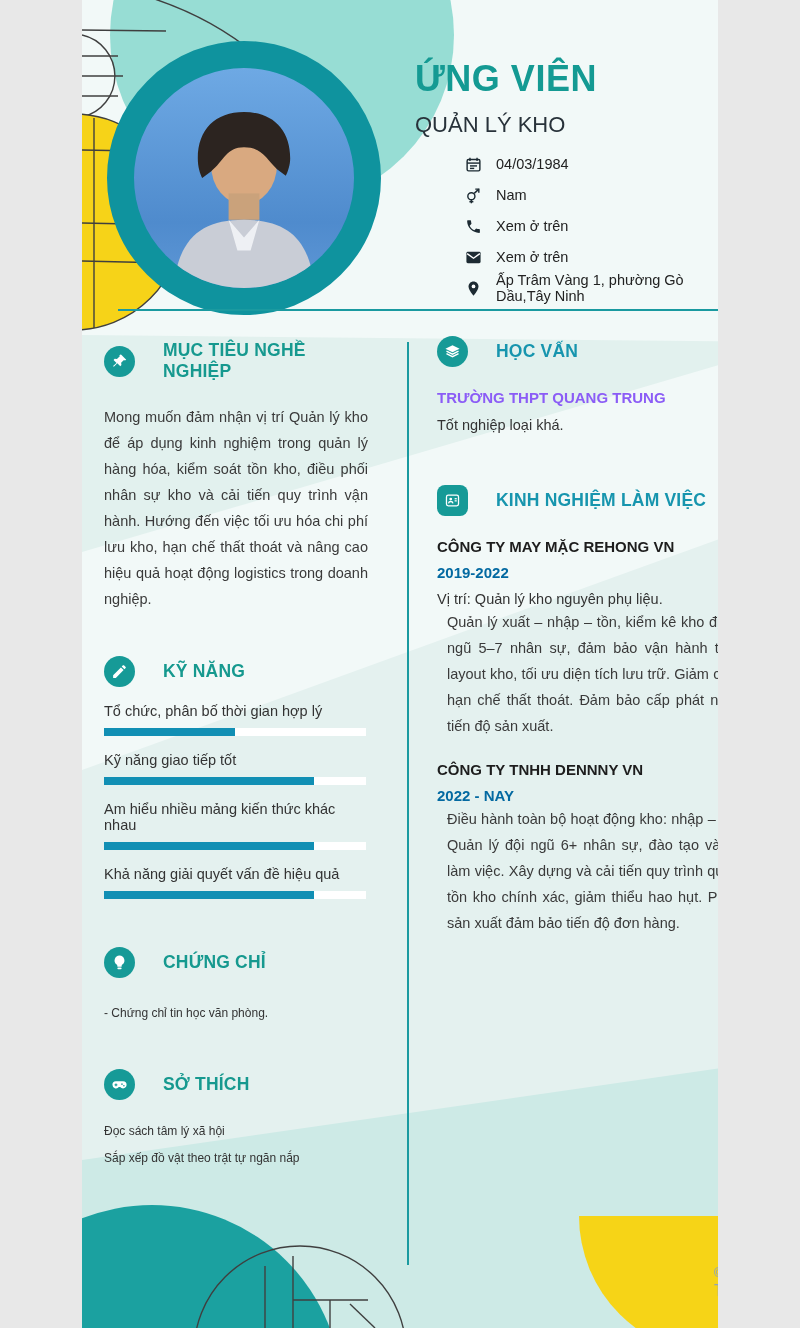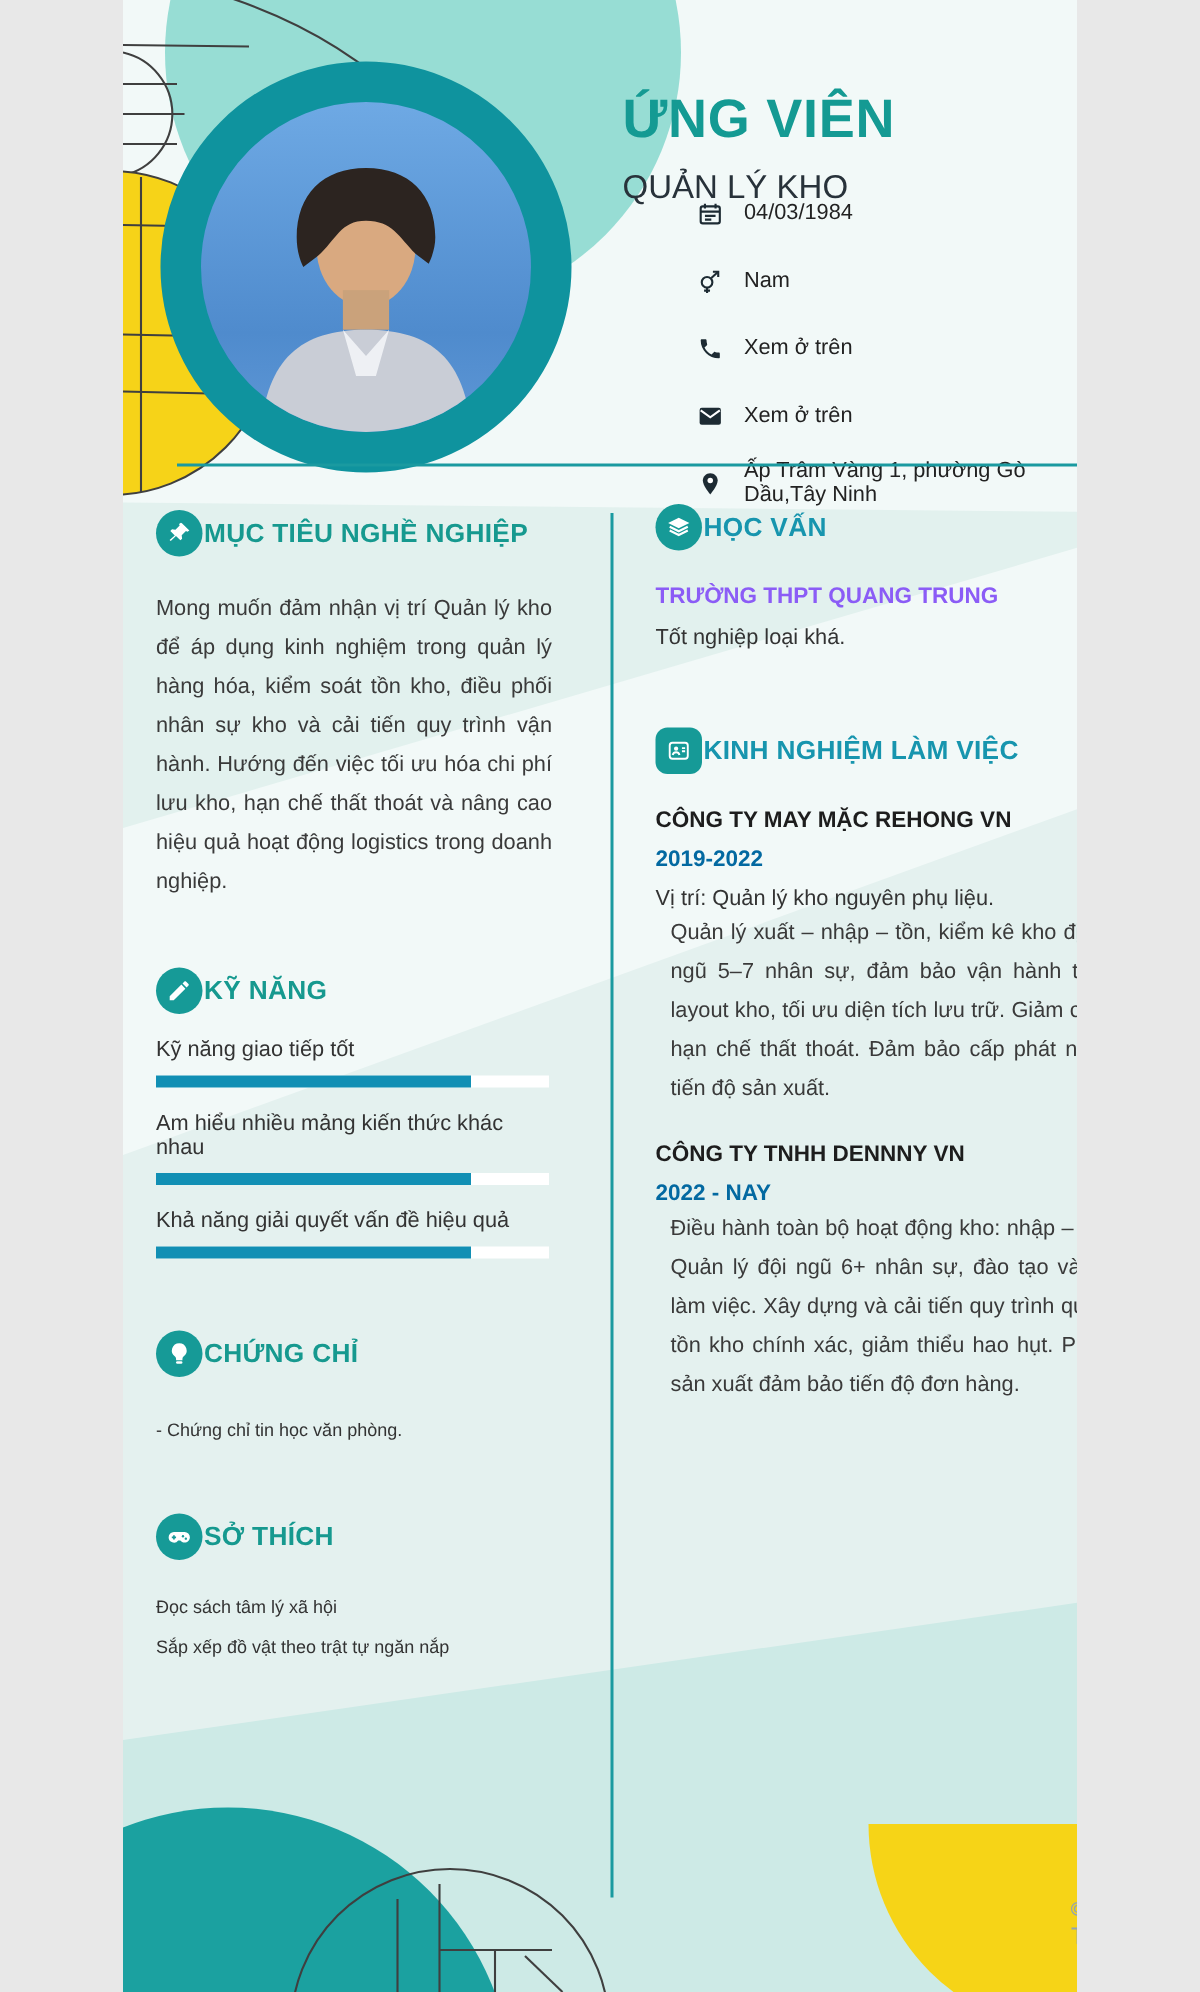--- a/index.html
+++ b/index.html
@@ -4,30 +4,30 @@
 <style>
   html,body{margin:0;padding:0;}
   body{font-family:"Liberation Sans",sans-serif;background:#e8e8e8;}
   .page{position:relative;width:636px;height:1328px;background:#f2f9f8;overflow:hidden;margin:0 auto;}
   .bg-svg{position:absolute;left:0;top:0;width:800px;height:1328px;z-index:0;}
   
   .photo-ring{position:absolute;left:25px;top:41px;width:220px;height:220px;border:27px solid #0f939e;border-radius:50%;z-index:3;background:linear-gradient(180deg,#6ea9e4 0%,#4f8bcd 70%,#5e97d6 100%);overflow:hidden;}
   .photo-ring svg{position:absolute;left:0;top:0;width:220px;height:220px;}
   .name{position:absolute;left:333px;top:58px;font-size:36px;font-weight:800;color:#149a93;letter-spacing:.5px;z-index:4;}
   .jobtitle{position:absolute;left:333px;top:112px;font-size:22px;font-weight:500;color:#28323a;z-index:4;}
-  .contacts{position:absolute;left:383px;top:133px;display:flex;flex-direction:column;gap:27px;z-index:4;}
+  .contacts{position:absolute;left:383px;top:155px;display:flex;flex-direction:column;gap:13px;z-index:4;}
   .contact-row{display:flex;align-items:center;gap:14px;height:18px;}
   .contact-row svg{width:17px;height:17px;color:#1d2b33;flex:0 0 17px;}
   .contact-text{font-size:14.5px;color:#222;}
   .h-divider{position:absolute;left:36px;top:309px;width:724px;height:2px;background:#1a9aa0;z-index:4;}
   .v-divider{position:absolute;left:325px;top:342px;width:2px;height:923px;background:#1a9aa0;z-index:4;}
   
   .col-left{position:absolute;left:22px;top:340px;width:264px;z-index:4;}
   .col-right{position:absolute;left:355px;top:336px;width:418px;z-index:4;}
-  .sec-head{display:flex;align-items:center;gap:1px;margin-bottom:16px;}
+  .sec-head{display:flex;align-items:center;gap:28px;margin-bottom:16px;}
   .sec-icon{width:31px;height:31px;border-radius:50%;background:#169a97;display:flex;align-items:center;justify-content:center;flex:0 0 31px;}
   .sec-icon svg{width:17px;height:17px;color:#ffffff;}
   .sec-icon.sq{border-radius:8px;}
   .sec-title{font-size:17.5px;font-weight:800;letter-spacing:.2px;}
   .t-green{color:#16998f;}
   .t-blue{color:#1795ae;}
   .objective-text{font-size:14.5px;color:#3a3a3a;line-height:26px;text-align:justify;margin-top:22px;}
   .sec-gap{height:44px;}
   .skill{margin-top:16px;}
   .skill-label{font-size:14.5px;color:#333;}
@@ -166,20 +166,26 @@
     <div class="sec-gap"></div>
 
     <div>
       <div class="sec-head">
         <span class="sec-icon">
           <svg viewBox="0 0 24 24" fill="currentColor">
               <path d="M3 17.2V21h3.8L17.8 10 14 6.2 3 17.2zM20.7 7.1c.4-.4.4-1 0-1.4L18.3 3.3c-.4-.4-1-.4-1.4 0l-1.8 1.8 3.8 3.8 1.8-1.8z"></path>
             </svg>
         </span>
         <span class="sec-title t-green">KỸ NĂNG</span>
+      </div>
+      <div class="skill">
+        <div class="skill-label">Tổ chức, phân bố thời gian hợp lý</div>
+        <div class="skill-track">
+            <div class="skill-fill" style="width: 50%;"></div>
+          </div>
       </div>
       <div class="skill">
         <div class="skill-label">Kỹ năng giao tiếp tốt</div>
         <div class="skill-track">
             <div class="skill-fill" style="width: 80%;"></div>
           </div>
       </div>
       <div class="skill">
         <div class="skill-label">Am hiểu nhiều mảng kiến thức khác nhau</div>
         <div class="skill-track">

